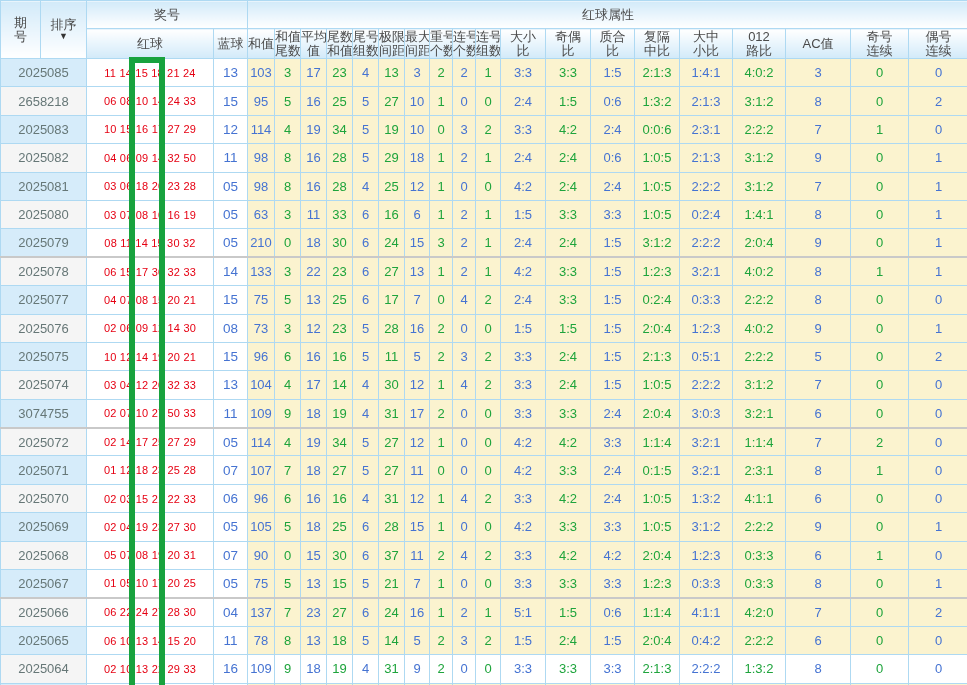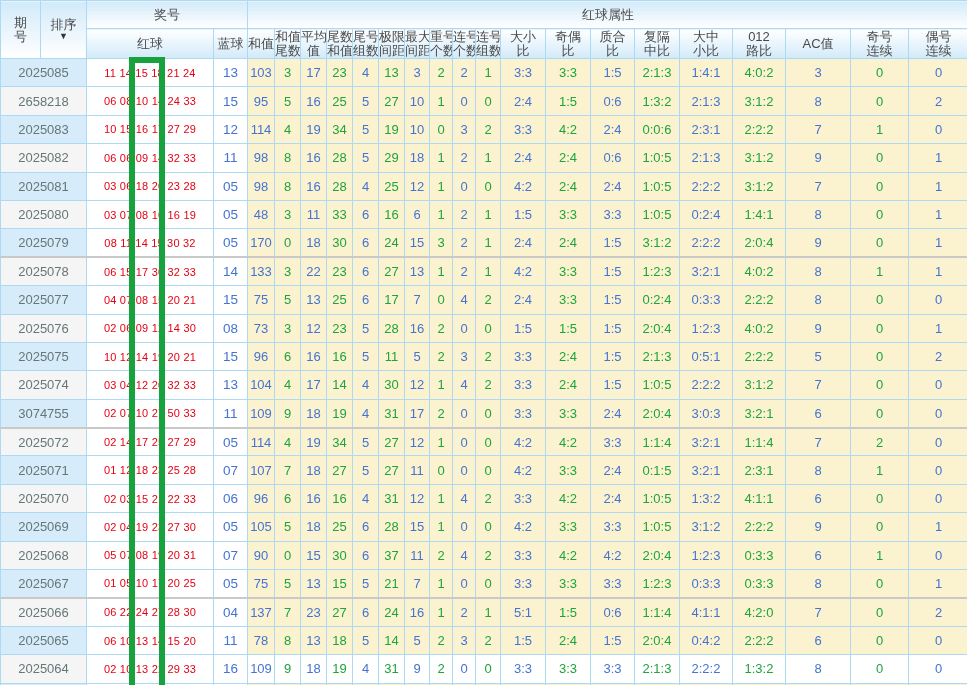--- a/index.html
+++ b/index.html
@@ -225,21 +225,21 @@
         <td class="attr c-b">2:4</td>
         <td class="attr c-g">0:0:6</td>
         <td class="attr c-b">2:3:1</td>
         <td class="attr c-g">2:2:2</td>
         <td class="attr c-b">7</td>
         <td class="attr c-g">1</td>
         <td class="attr c-b">0</td>
       </tr>
       <tr class="gray-row">
         <td colspan="2" class="period">2025082</td>
-        <td class="reds">06 06 09 14 32 33</td>
+        <td class="reds">04 06 09 14 32 50</td>
         <td class="bluev">11</td>
         <td class="attr c-b">98</td>
         <td class="attr c-g">8</td>
         <td class="attr c-b">16</td>
         <td class="attr c-g">28</td>
         <td class="attr c-b">5</td>
         <td class="attr c-g">29</td>
         <td class="attr c-b">18</td>
         <td class="attr c-g">1</td>
         <td class="attr c-b">2</td>
@@ -275,21 +275,21 @@
         <td class="attr c-b">2:2:2</td>
         <td class="attr c-g">3:1:2</td>
         <td class="attr c-b">7</td>
         <td class="attr c-g">0</td>
         <td class="attr c-b">1</td>
       </tr>
       <tr class="gray-row">
         <td colspan="2" class="period">2025080</td>
         <td class="reds">03 07 08 10 16 19</td>
         <td class="bluev">05</td>
-        <td class="attr c-b">48</td>
+        <td class="attr c-b">63</td>
         <td class="attr c-g">3</td>
         <td class="attr c-b">11</td>
         <td class="attr c-g">33</td>
         <td class="attr c-b">6</td>
         <td class="attr c-g">16</td>
         <td class="attr c-b">6</td>
         <td class="attr c-g">1</td>
         <td class="attr c-b">2</td>
         <td class="attr c-g">1</td>
         <td class="attr c-b">1:5</td>
@@ -299,21 +299,21 @@
         <td class="attr c-b">0:2:4</td>
         <td class="attr c-g">1:4:1</td>
         <td class="attr c-b">8</td>
         <td class="attr c-g">0</td>
         <td class="attr c-b">1</td>
       </tr>
       <tr class="blue-row sep">
         <td colspan="2" class="period">2025079</td>
         <td class="reds">08 11 14 15 30 32</td>
         <td class="bluev">05</td>
-        <td class="attr c-b">170</td>
+        <td class="attr c-b">210</td>
         <td class="attr c-g">0</td>
         <td class="attr c-b">18</td>
         <td class="attr c-g">30</td>
         <td class="attr c-b">6</td>
         <td class="attr c-g">24</td>
         <td class="attr c-b">15</td>
         <td class="attr c-g">3</td>
         <td class="attr c-b">2</td>
         <td class="attr c-g">1</td>
         <td class="attr c-b">2:4</td>

